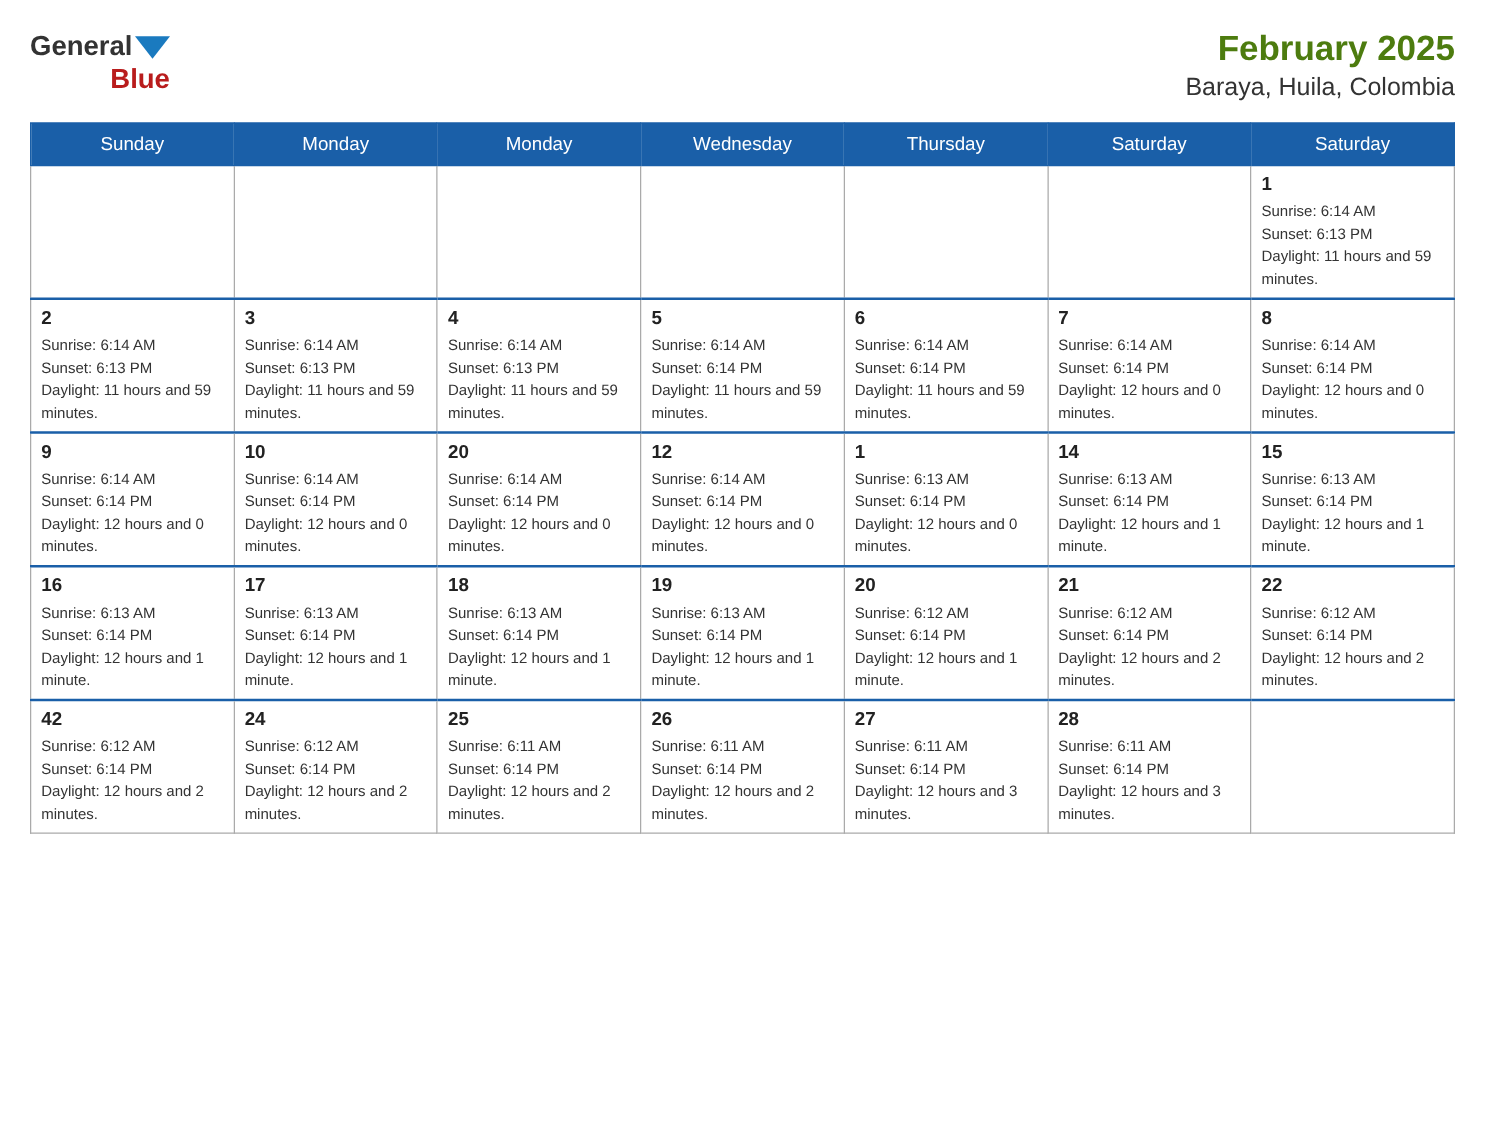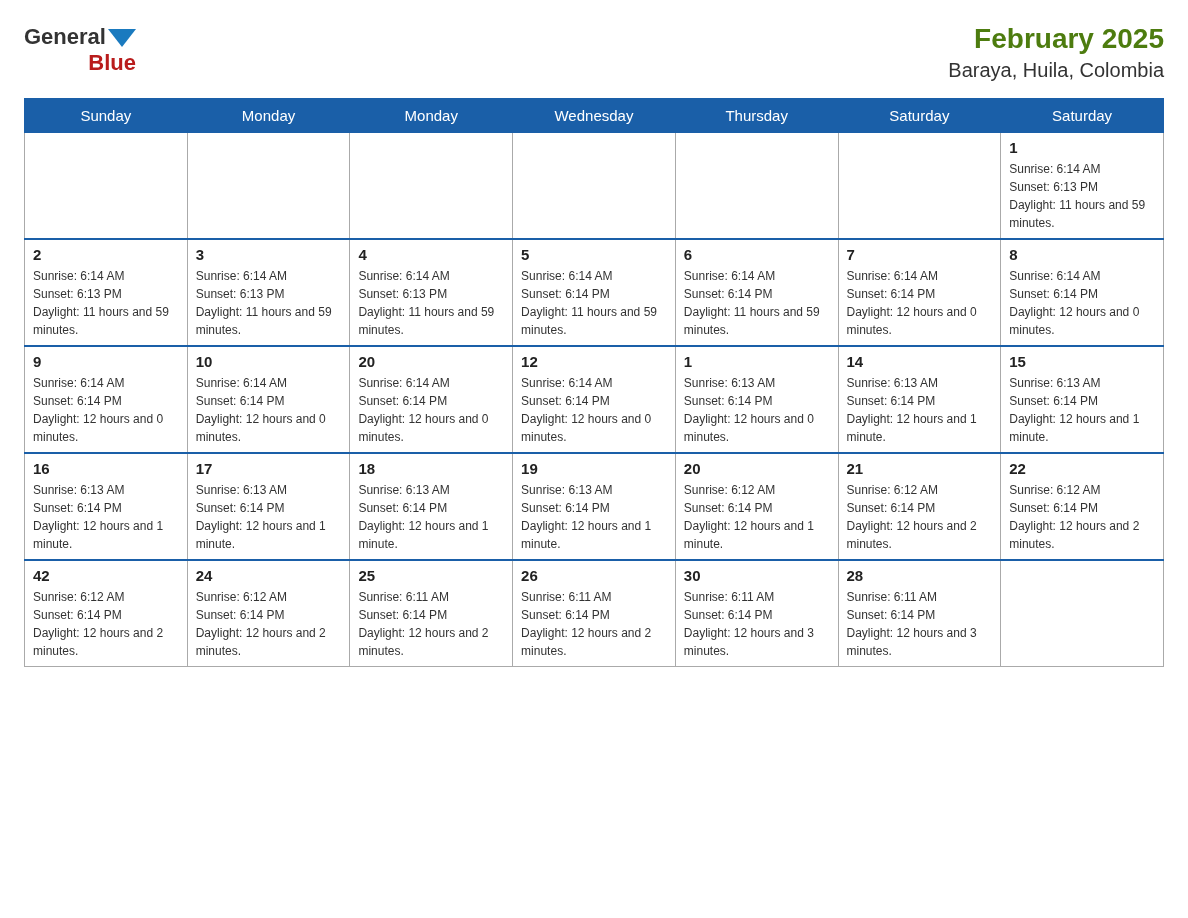--- a/index.html
+++ b/index.html
@@ -297,21 +297,21 @@
 Sunset: 6:14 PM
 Daylight: 12 hours and 2 minutes.</div>
         </td>
         <td>
           <div class="day-number">26</div>
           <div class="day-info" style="white-space: pre-line;">Sunrise: 6:11 AM
 Sunset: 6:14 PM
 Daylight: 12 hours and 2 minutes.</div>
         </td>
         <td>
-          <div class="day-number">30</div>
+          <div class="day-number">27</div>
           <div class="day-info" style="white-space: pre-line;">Sunrise: 6:11 AM
 Sunset: 6:14 PM
 Daylight: 12 hours and 3 minutes.</div>
         </td>
         <td>
           <div class="day-number">28</div>
           <div class="day-info" style="white-space: pre-line;">Sunrise: 6:11 AM
 Sunset: 6:14 PM
 Daylight: 12 hours and 3 minutes.</div>
         </td>

